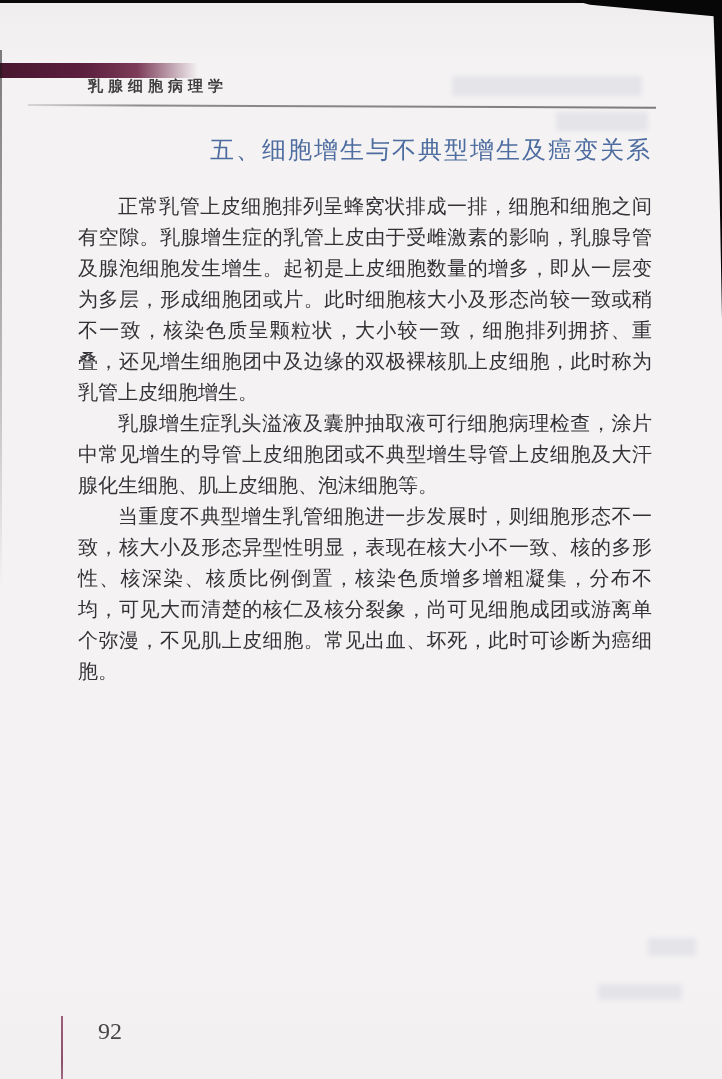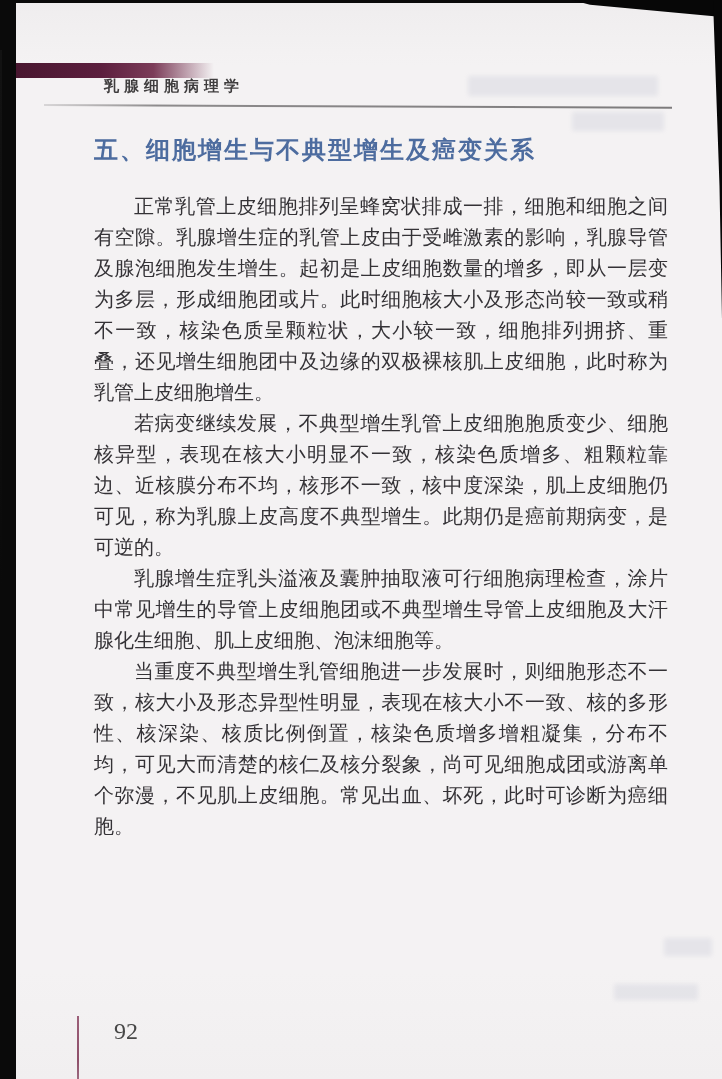--- a/index.html
+++ b/index.html
@@ -12,21 +12,20 @@
     width: 722px;
     height: 1079px;
     overflow: hidden;
     background: #0a0a0a;
     font-family: "Liberation Serif", "DejaVu Serif", serif;
   }
   .page {
     position: absolute;
     inset: 0;
     background: linear-gradient(180deg, #efedee 0%, #f4f2f3 6%, #f4f2f3 90%, #f1eff0 100%);
-    margin-left: 16px;
   }
 
   
   .accent-bar {
     position: absolute;
     left: 0;
     top: 63px;
     width: 202px;
     height: 15px;
     background: linear-gradient(90deg, #491730 0%, #5c1f3e 42%, #7c3c59 68%, rgba(243,241,242,0) 98%);
@@ -51,23 +50,23 @@
     transform-origin: left center;
   }
 
   
   .section-title {
     position: absolute;
     left: 78px;
     top: 134px;
     width: 574px;
     margin: 0;
-    text-align: left;
+    text-align: right;
     font-size: 24px;
-    font-weight: 700;
+    font-weight: 400;
     letter-spacing: 2px;
     color: #4d6c9f;
   }
 
   
   .body-text {
     position: absolute;
     left: 78px;
     top: 191px;
     width: 574px;
@@ -144,21 +143,20 @@
   <div class="page">
 
     <div class="accent-bar"></div>
     <div class="book-title">乳腺细胞病理学</div>
     <div class="header-rule"></div>
 
     <h1 class="section-title">五、细胞增生与不典型增生及癌变关系</h1>
 
     <div class="body-text">
       <p>正常乳管上皮细胞排列呈蜂窝状排成一排，细胞和细胞之间有空隙。乳腺增生症的乳管上皮由于受雌激素的影响，乳腺导管及腺泡细胞发生增生。起初是上皮细胞数量的增多，即从一层变为多层，形成细胞团或片。此时细胞核大小及形态尚较一致或稍不一致，核染色质呈颗粒状，大小较一致，细胞排列拥挤、重叠，还见增生细胞团中及边缘的双极裸核肌上皮细胞，此时称为乳管上皮细胞增生。</p>
-      <p>若病变继续发展，不典型增生乳管上皮细胞胞质变少、细胞核异型，表现在核大小明显不一致，核染色质增多、粗颗粒靠边、近核膜分布不均，核形不一致，核中度深染，肌上皮细胞仍可见，称为乳腺上皮高度不典型增生。此期仍是癌前期病变，是可逆的。</p>
       <p>乳腺增生症乳头溢液及囊肿抽取液可行细胞病理检查，涂片中常见增生的导管上皮细胞团或不典型增生导管上皮细胞及大汗腺化生细胞、肌上皮细胞、泡沫细胞等。</p>
       <p>当重度不典型增生乳管细胞进一步发展时，则细胞形态不一致，核大小及形态异型性明显，表现在核大小不一致、核的多形性、核深染、核质比例倒置，核染色质增多增粗凝集，分布不均，可见大而清楚的核仁及核分裂象，尚可见细胞成团或游离单个弥漫，不见肌上皮细胞。常见出血、坏死，此时可诊断为癌细胞。</p>
     </div>
 
     <div class="footer-rule"></div>
     <div class="page-number">92</div>
 
     <div class="ghost ghost-1"></div>
     <div class="ghost ghost-2"></div>
     <div class="ghost ghost-3"></div>

